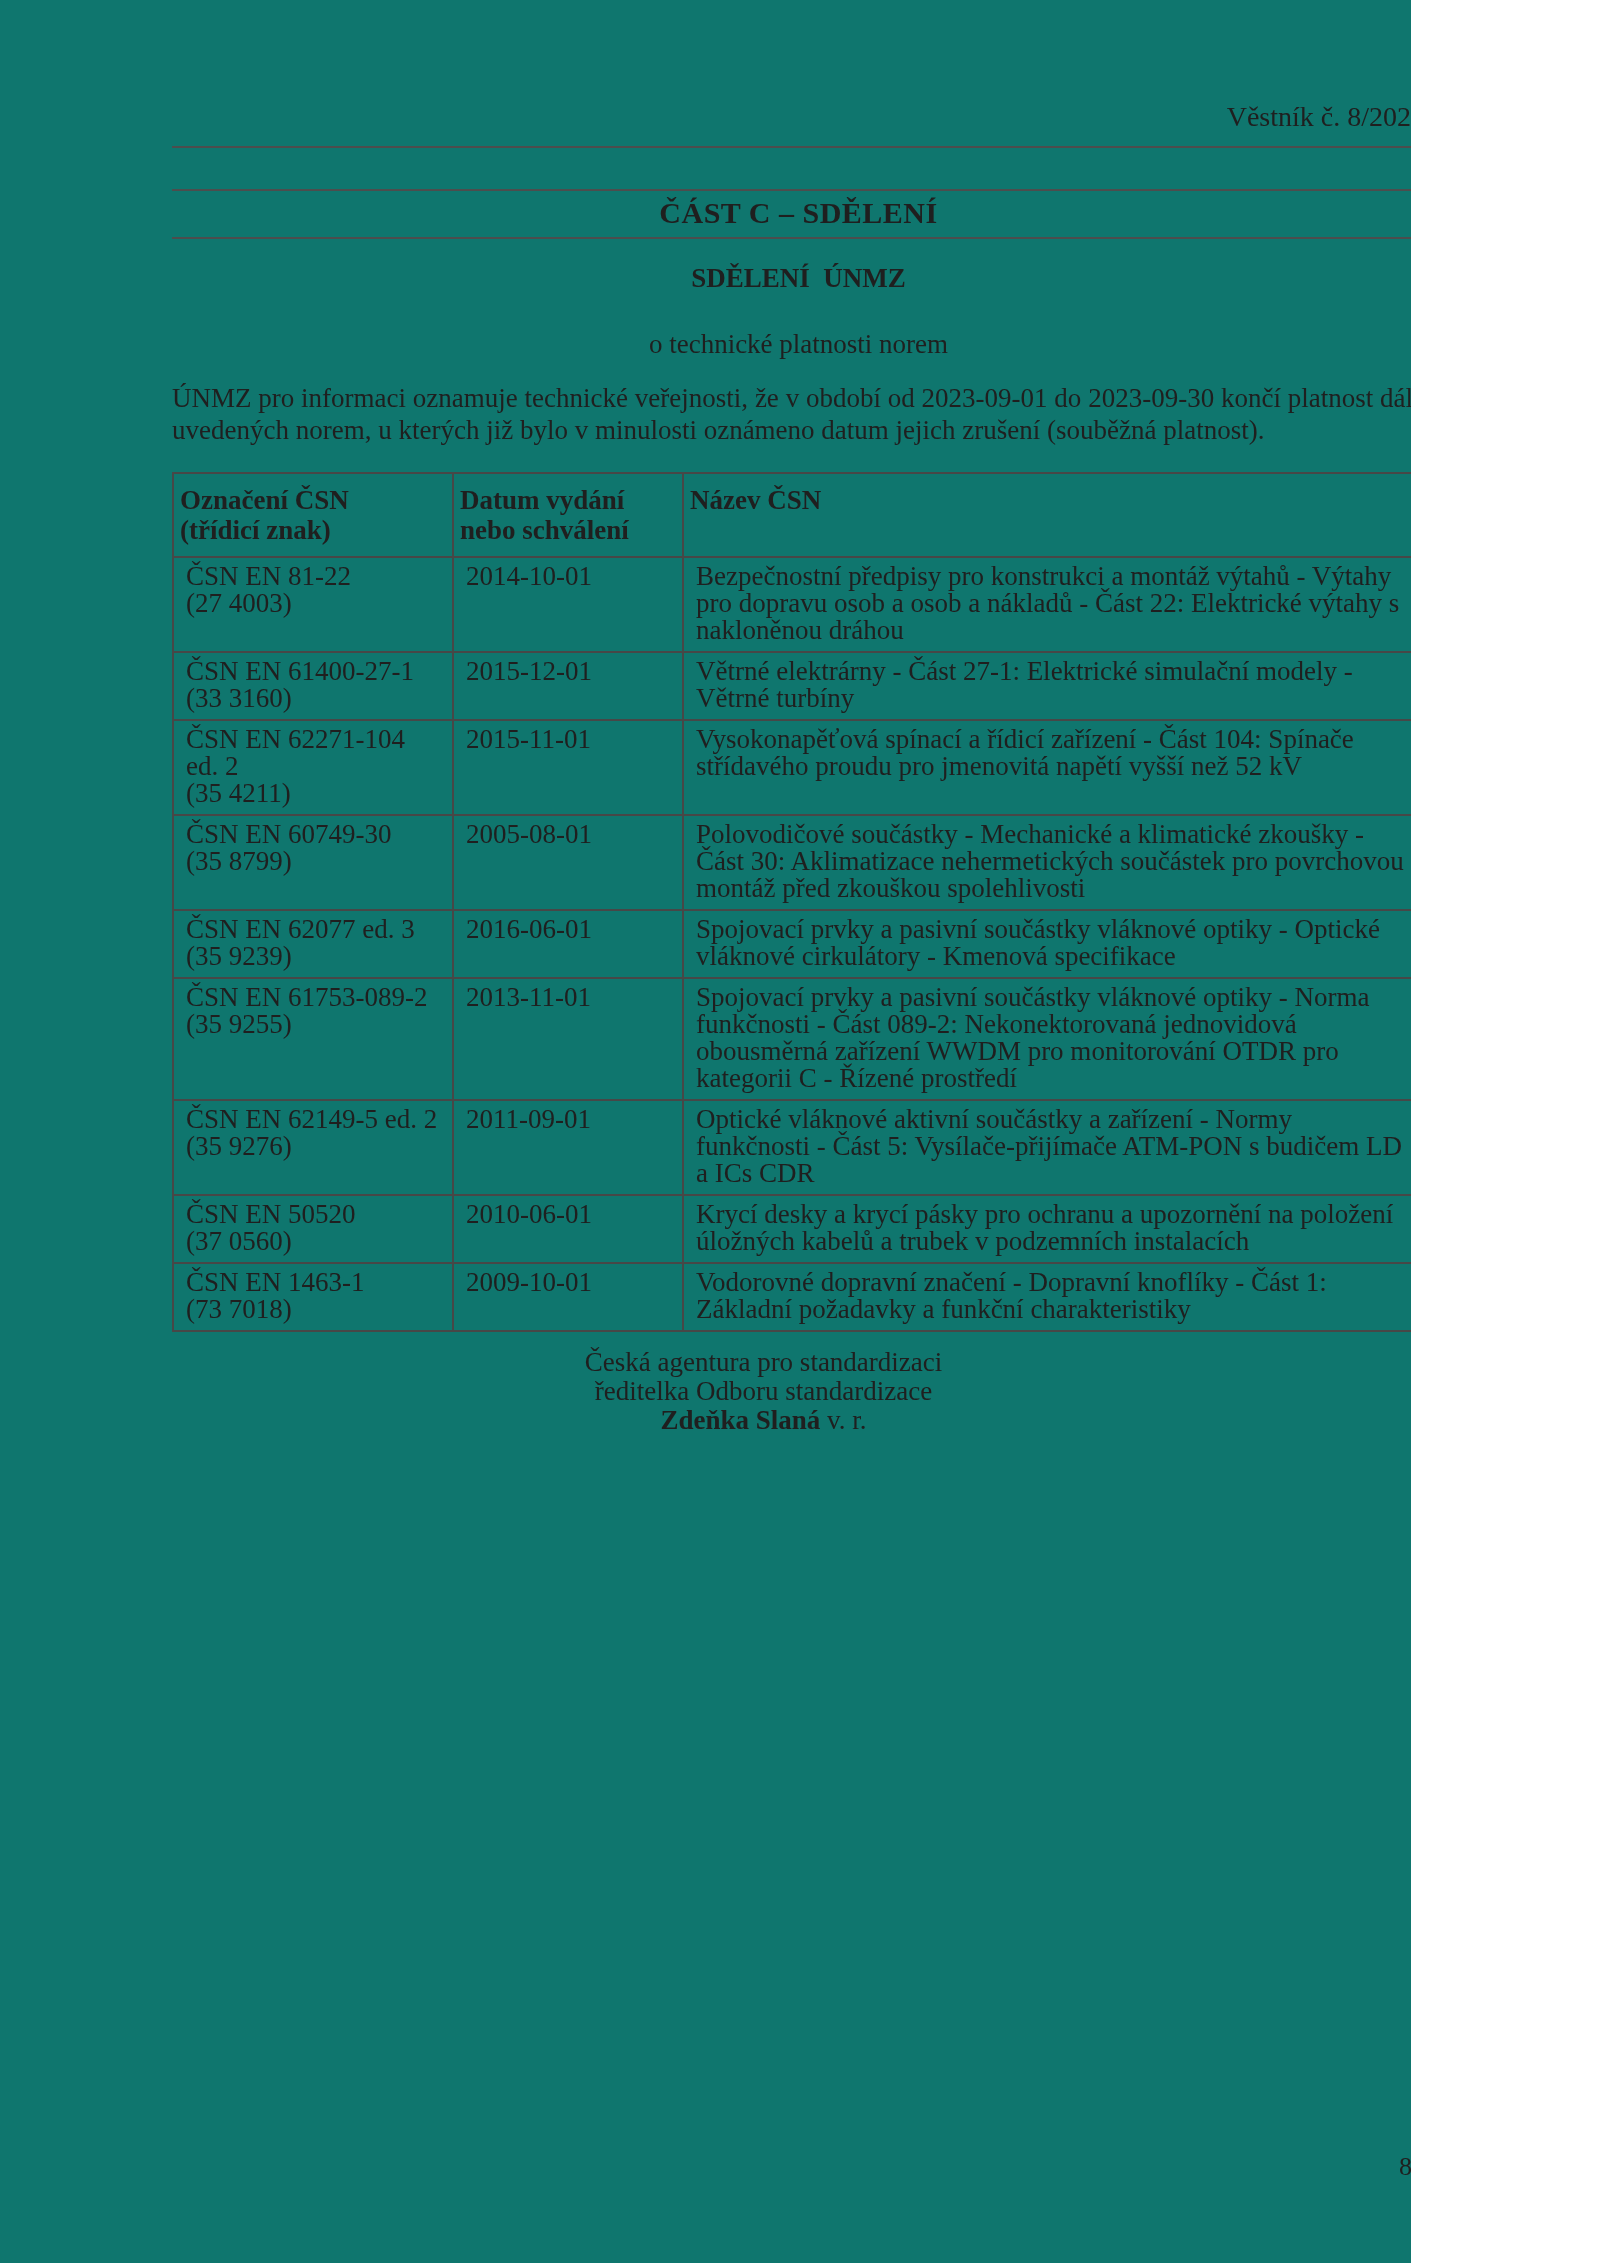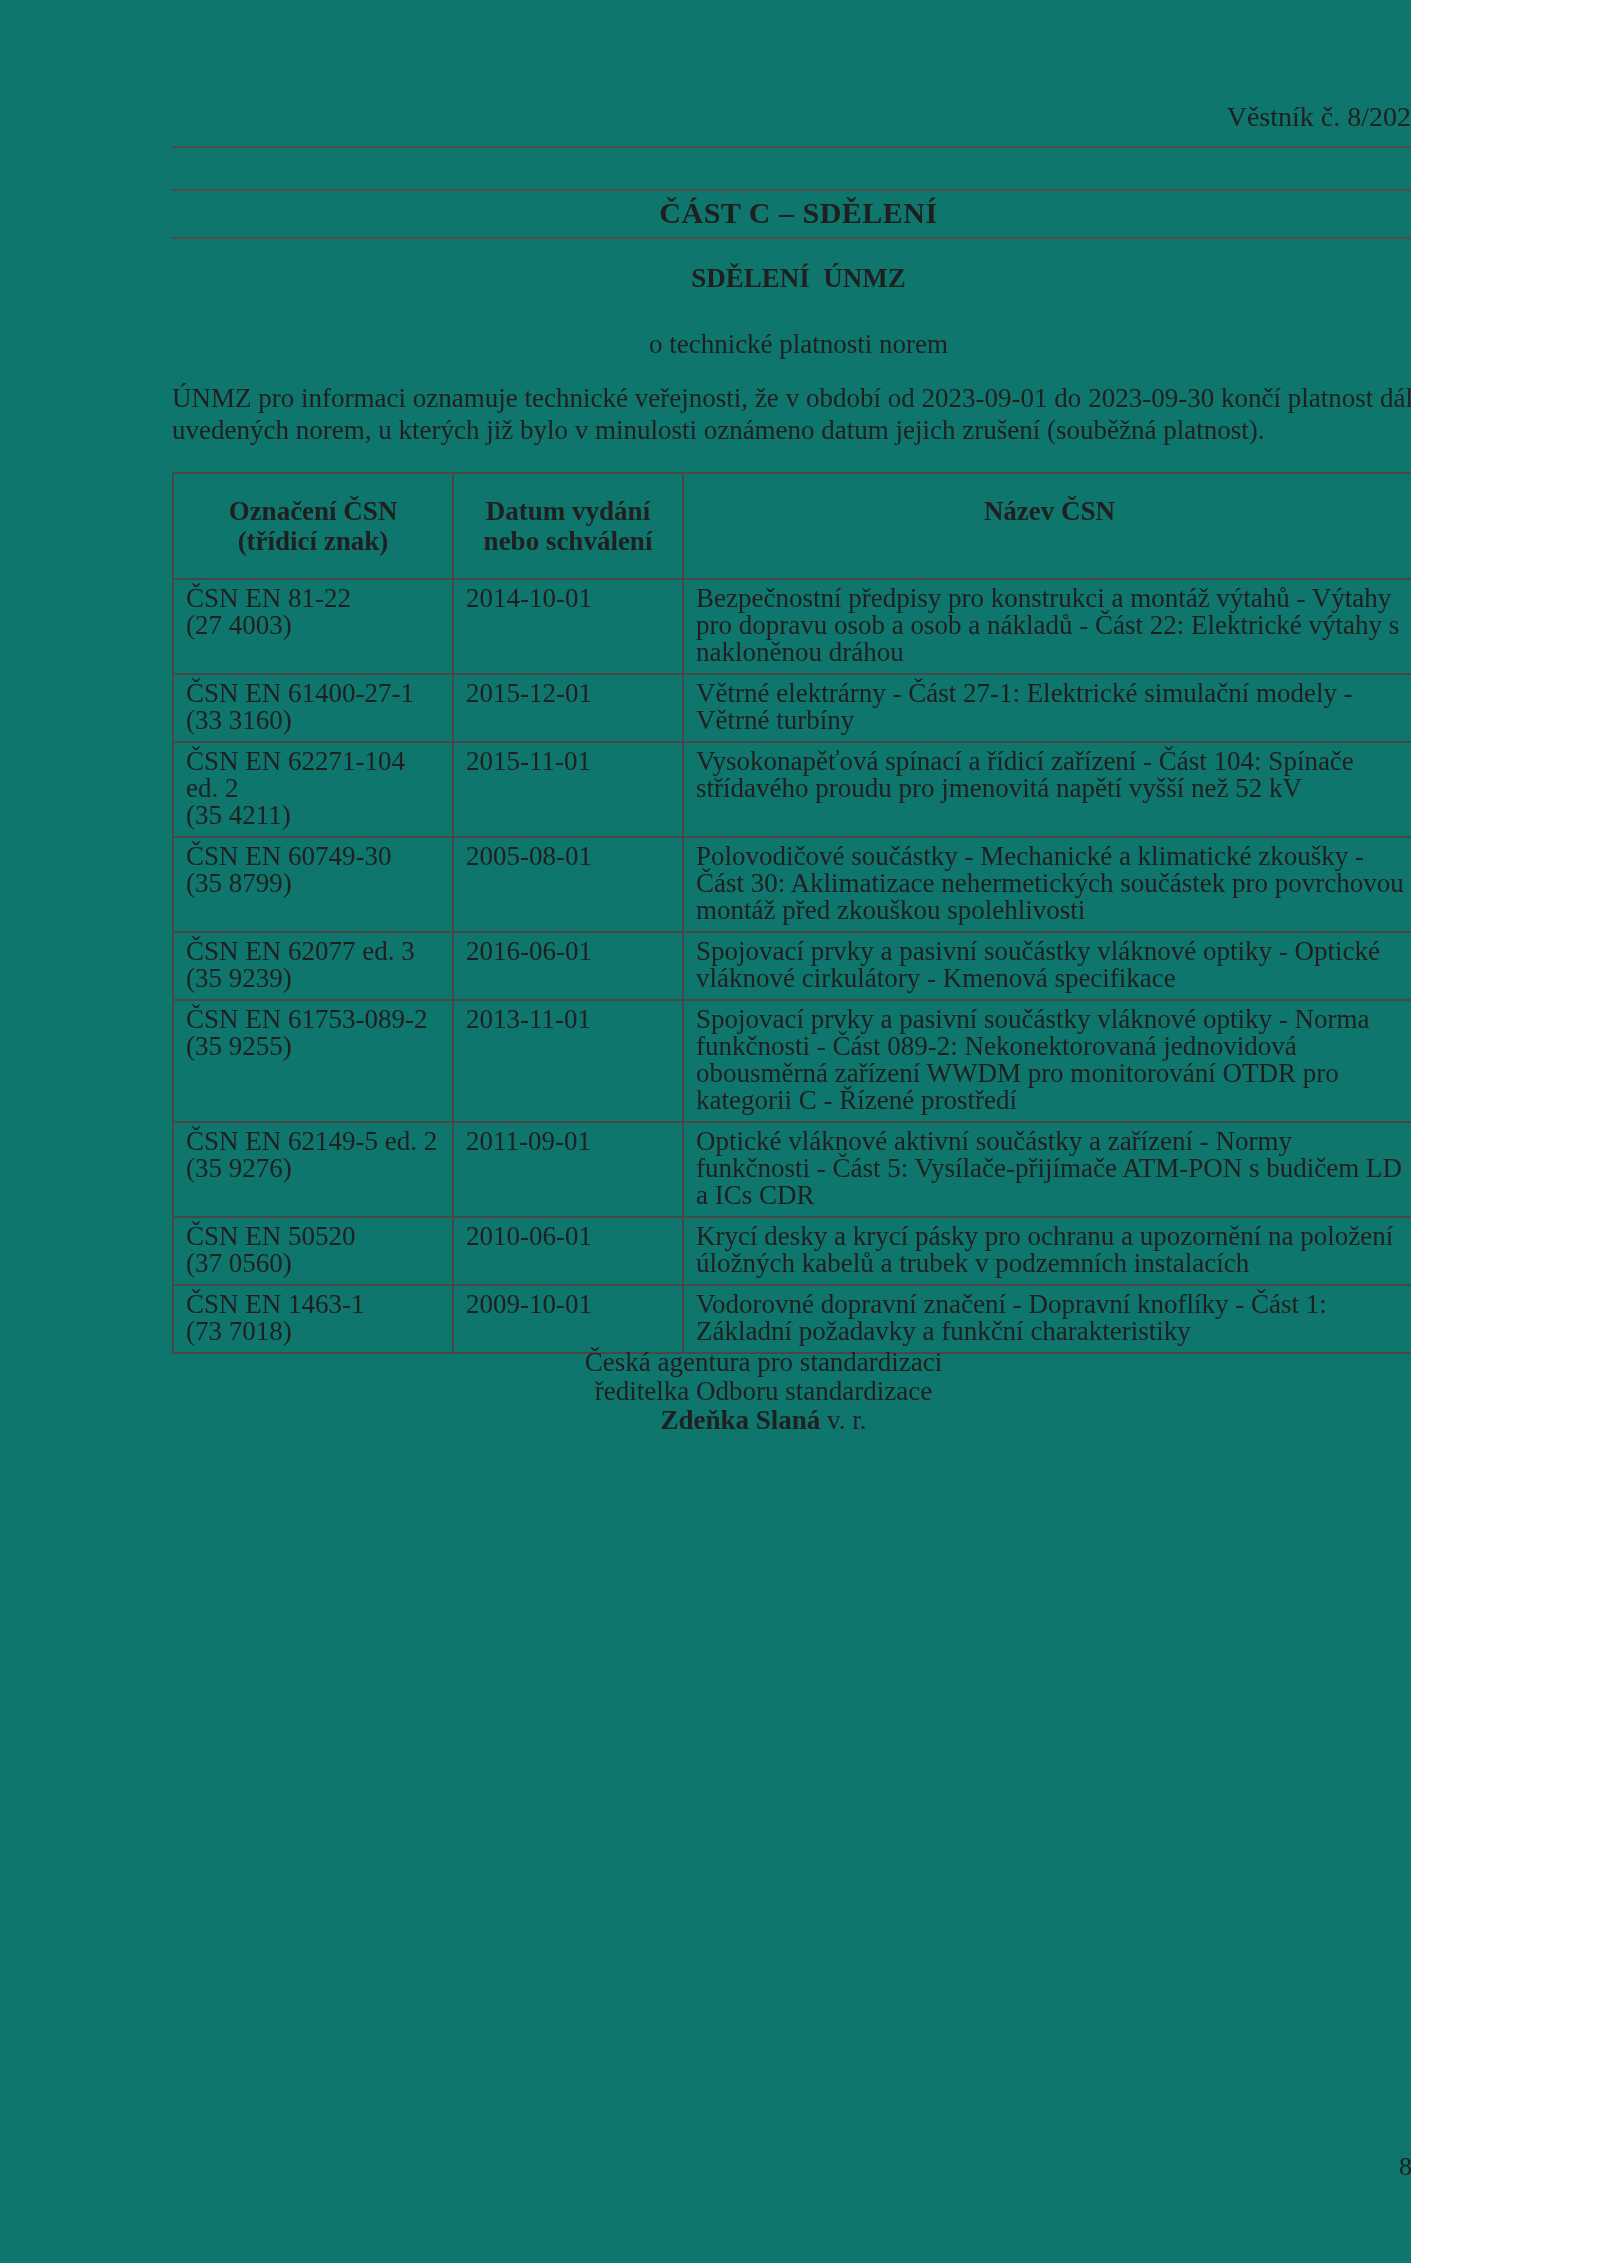--- a/index.html
+++ b/index.html
@@ -74,23 +74,23 @@
   table.standards col.c1 { width: 280px; }
   table.standards col.c2 { width: 230px; }
   table.standards col.c3 { width: 733px; }
   table.standards th, table.standards td {
     border: 2px solid #474747;
     vertical-align: top;
     font-weight: normal;
   }
   table.standards th {
     font-weight: bold;
-    text-align: center;
+    text-align: left;
     line-height: 30px;
-    padding: 22px 6px;
+    padding: 11px 6px;
     white-space: pre-line;
   }
   table.standards td {
     line-height: 27px;
     padding: 5px 10px 7px 12px;
   }
   .sig-block {
     top: 1348px;
     text-align: center;
     font-size: 27px;

